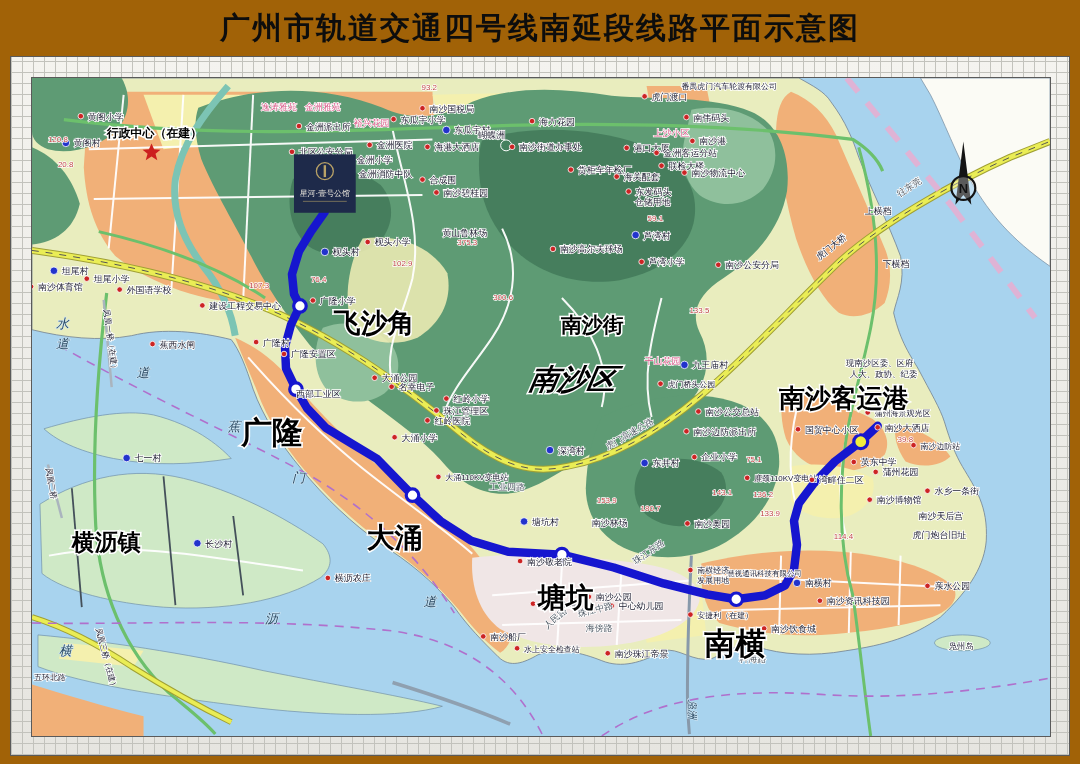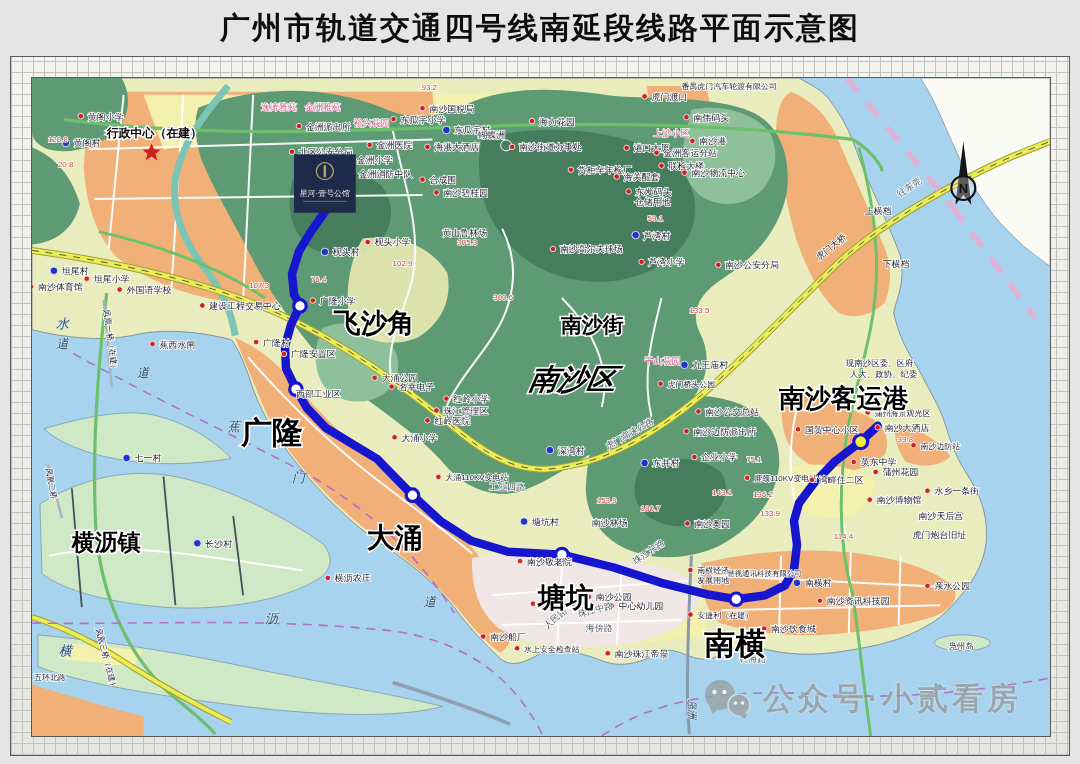--- a/index.html
+++ b/index.html
@@ -1,16 +1,16 @@
 <!DOCTYPE html>
 <html><head>
 <meta charset="utf-8">
 <style>
   html,body{margin:0;padding:0;background:#fff;}
-  #stage{position:relative;width:1080px;height:764px;background:#e5e5e5;overflow:hidden;
+  #stage{position:relative;width:1080px;height:764px;background:#a16207;overflow:hidden;
          font-family:"Liberation Sans","DejaVu Sans",sans-serif;}
   .title{position:absolute;left:0;top:0;width:100%;height:56px;display:flex;
          align-items:center;justify-content:center;font-size:30px;font-weight:700;
          color:#0d0d0d;letter-spacing:2px;}
   .frame{position:absolute;left:10px;top:56px;width:1060px;height:700px;box-sizing:border-box;
          border:1px solid #5a5a5a;padding:20px;
          background:
            repeating-linear-gradient(90deg,#c2c2bc 0 1px,transparent 1px 11px),
            repeating-linear-gradient(0deg,#c2c2bc 0 1px,transparent 1px 11px),
            linear-gradient(#f4f3ef,#e6e5e0);}
@@ -413,28 +413,15 @@
           <rect x="300" y="202" width="44" height="0.8" fill="#b9a267" opacity="0.7"></rect>
         </g>
 
         <g>
           <polygon points="963,142 955,206 963,196 971,206" fill="#141414"></polygon>
           <circle cx="963" cy="189" r="12" fill="rgba(255,255,255,0.3)" stroke="#141414" stroke-width="2.2"></circle>
           <text x="963" y="194" font-size="13" font-weight="bold" fill="#111" text-anchor="middle">N</text>
         </g>
       </svg>
 
-      <div class="wm">
-        <svg width="52" height="42" viewBox="0 0 52 42">
-          <circle cx="19" cy="17" r="15" fill="#9aa0a4"></circle>
-          <circle cx="13.5" cy="14" r="2.2" fill="#fff"></circle>
-            <circle cx="23.5" cy="14" r="2.2" fill="#fff"></circle>
-          <path d="M8,28 L12,36 L18,30 Z" fill="#9aa0a4"></path>
-          <circle cx="38" cy="27" r="11" fill="#9aa0a4" stroke="#cfe0ea" stroke-width="1.5"></circle>
-          <circle cx="34.5" cy="25" r="1.8" fill="#fff"></circle>
-            <circle cx="41.5" cy="25" r="1.8" fill="#fff"></circle>
-          <path d="M46,35 L44,41 L38,37 Z" fill="#9aa0a4"></path>
-        </svg>
-        <span class="wm-text">公众号·小贰看房</span>
-      </div>
     </div>
   </div>
 </div>
 
 </body></html>

